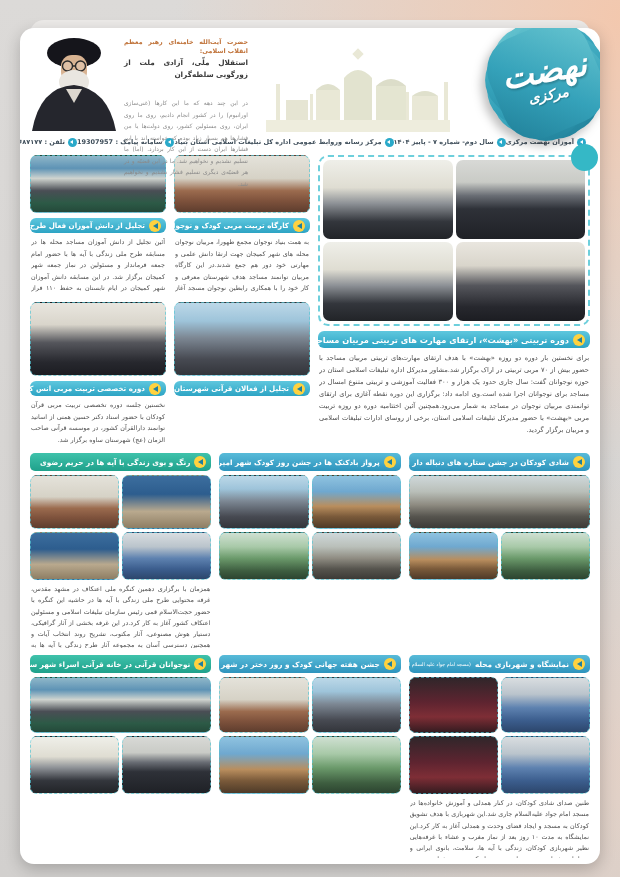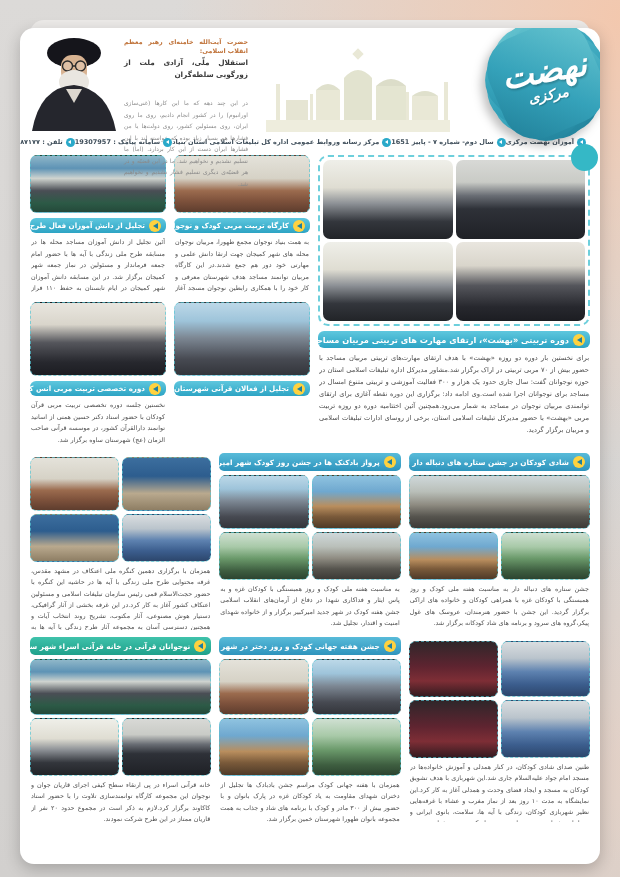--- a/index.html
+++ b/index.html
@@ -140,21 +140,21 @@
     </div>
   </div>
 
   <div class="infobar">
     <div class="info-item">
       <span class="info-ic"></span>
       <span>آموزان نهضت مرکزی</span>
     </div>
     <div class="info-item">
       <span class="info-ic"></span>
-      <span>سال دوم- شماره ۷ - پاییز 1651</span>
+      <span>سال دوم- شماره ۷ - پاییز ۱۴۰۴</span>
     </div>
     <div class="info-item">
       <span class="info-ic"></span>
       <span>مرکز رسانه وروابط عمومی اداره کل تبلیغات اسلامی استان بنیاد</span>
     </div>
     <div class="info-item">
       <span class="info-ic"></span>
       <span>سامانه پیامک : 19307957</span>
     </div>
     <div class="info-item">
@@ -227,77 +227,82 @@
       <div class="col">
         <div class="banner blue">
           <span class="dot"></span>
           <span>شادی کودکان در جشن ستاره های دنباله دار اراک</span>
         </div>
         <div class="collage">
           <div class="ph pG span2 hc52"></div>
           <div class="ph pK hc46"></div>
           <div class="ph pH hc46"></div>
         </div>
-        <p class="para mh64">جشن ستاره های دنباله دار به مناسبت هفته ملی کودک و روز همبستگی با کودکان غزه با همراهی کودکان و خانواده های اراکی برگزار گردید. این جشن با حضور هنرمندان، عروسک های غول پیکر،گروه های سرود و برنامه های شاد کودکانه برگزار شد.</p>
       </div>
       <div class="col">
         <div class="banner blue">
           <span class="dot"></span>
           <span>پرواز بادکنک ها در جشن روز کودک شهر امیرکبیر</span>
         </div>
         <div class="collage">
           <div class="ph pH hc52"></div>
           <div class="ph pF hc52"></div>
           <div class="ph pG hc46"></div>
           <div class="ph pK hc46"></div>
         </div>
-        <p class="para mh64">به مناسبت هفته ملی کودک و روز همبستگی با کودکان غزه و به پاس ایثار و فداکاری شهدا در دفاع از آرمان‌های انقلاب اسلامی جشن هفته کودک در شهر جدید امیرکبیر برگزار و از خانواده شهدای امنیت و اقتدار، تجلیل شد.</p>
-      </div>
-      <div class="col">
+      </div>
+      <div class="col">
+        <div class="banner green">
+          <span class="dot"></span>
+          <span>رنگ و بوی زندگی با آیه ها در حریم رضوی</span>
+        </div>
         <div class="collage">
           <div class="ph pI hc52"></div>
           <div class="ph pD hc52"></div>
           <div class="ph pL hc46"></div>
           <div class="ph pI hc46"></div>
         </div>
         <p class="para mh64">همزمان با برگزاری دهمین کنگره ملی اعتکاف در مشهد مقدس، غرفه محتوایی طرح ملی زندگی با آیه ها در حاشیه این کنگره با حضور حجت‌الاسلام قمی رئیس سازمان تبلیغات اسلامی و مسئولین اعتکاف کشور آغاز به کار کرد.در این غرفه بخشی از آثار گرافیکی، دستیار هوش مصنوعی، آثار مکتوب، تشریح روند انتخاب آیات و همچنین دسترسی آسان به مجموعه آثار طرح زندگی با آیه ها به نمایش درآمد.</p>
       </div>
     </div>
 
     <div class="band">
       <div class="col">
+        <div class="banner blue">
+          <span class="dot"></span>
+          <span>نمایشگاه و شهربازی محله</span>
+          <span class="sub">(مسجد امام جواد علیه السلام اراک)</span>
+        </div>
         <div class="collage">
           <div class="ph pL hc54"></div>
           <div class="ph pJ hc54"></div>
           <div class="ph pL hc56"></div>
           <div class="ph pJ hc56"></div>
         </div>
         <p class="para mh60">طنین صدای شادی کودکان، در کنار همدلی و آموزش خانواده‌ها در مسجد امام جواد علیه‌السلام جاری شد.این شهربازی با هدف تشویق کودکان به مسجد و ایجاد فضای وحدت و همدلی آغاز به کار کرد.این نمایشگاه به مدت ۱۰ روز بعد از نماز مغرب و عشاء با غرفه‌هایی نظیر شهربازی کودکان، زندگی با آیه ها، سلامت، بانوی ایرانی و مسلمان، پذیرایی و ... میزبان مردم محله کوی رضوی خواهد بود.</p>
       </div>
       <div class="col">
         <div class="banner blue">
           <span class="dot"></span>
           <span>جشن هفته جهانی کودک و روز دختر در شهر خمین</span>
         </div>
         <div class="collage">
           <div class="ph pF hc54"></div>
           <div class="ph pD hc54"></div>
           <div class="ph pK hc56"></div>
           <div class="ph pH hc56"></div>
         </div>
-        <p class="para mh60">همزمان با هفته جهانی کودک مراسم جشن بادبادک ها تجلیل از دختران شهدای مقاومت به یاد کودکان غزه در پارک بانوان و با حضور بیش از ۳۰۰ مادر و کودک با برنامه های شاد و جذاب به همت مجموعه بانوان طهورا شهرستان خمین برگزار شد.</p>
       </div>
       <div class="col">
         <div class="banner green">
           <span class="dot"></span>
           <span>نوجوانان قرآنی در خانه قرآنی اسراء شهر ساوه</span>
         </div>
         <div class="collage">
           <div class="ph pC span2 hc54"></div>
           <div class="ph pA hc56"></div>
           <div class="ph pB hc56"></div>
         </div>
-        <p class="para mh60">خانه قرآنی اسراء در پی ارتقاء سطح کیفی اجرای قاریان جوان و نوجوان این مجموعه کارگاه توانمندسازی تلاوت را با حضور استاد کاکاوند برگزار کرد.لازم به ذکر است در مجموع حدود ۲۰ نفر از قاریان ممتاز در این طرح شرکت نمودند.</p>
       </div>
     </div>
 
   </div>
 </div>
 
 </body></html>

